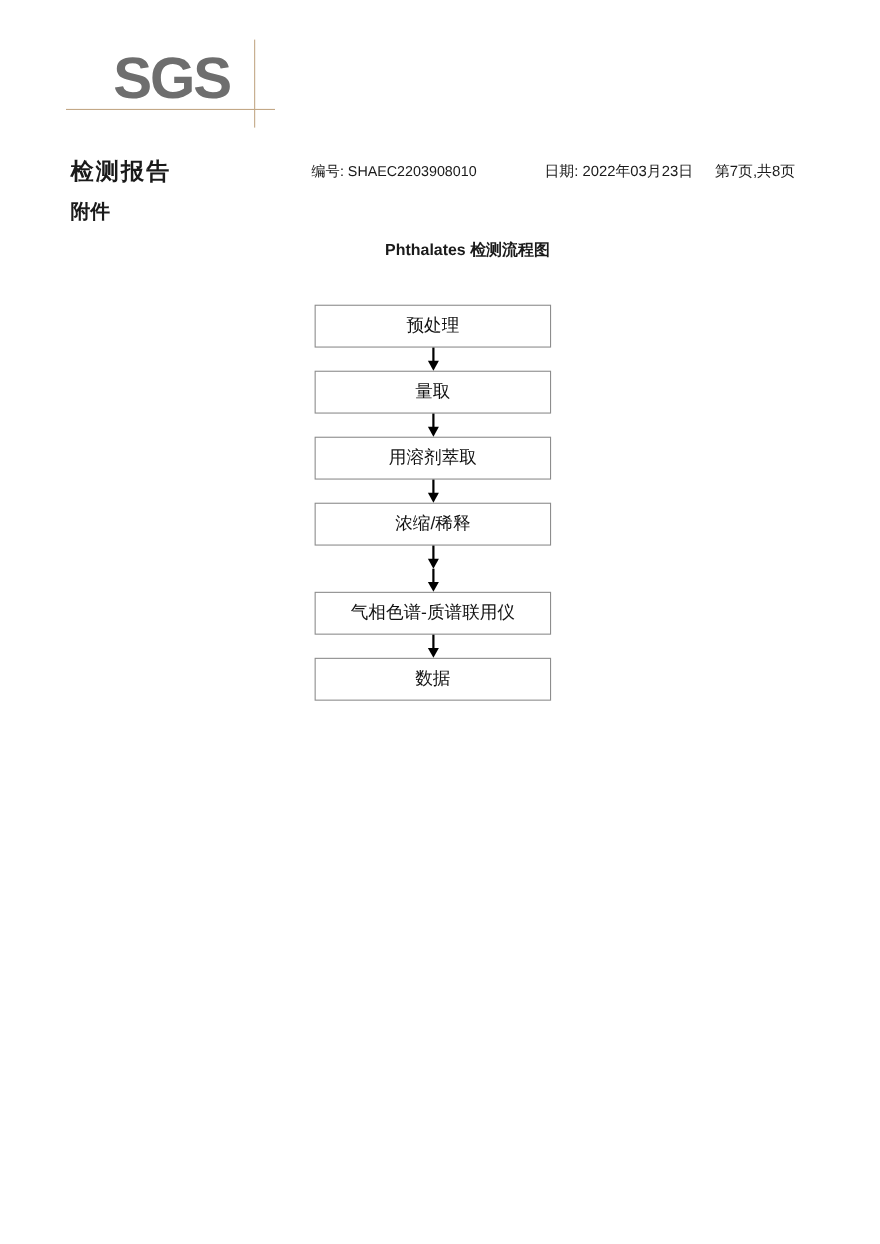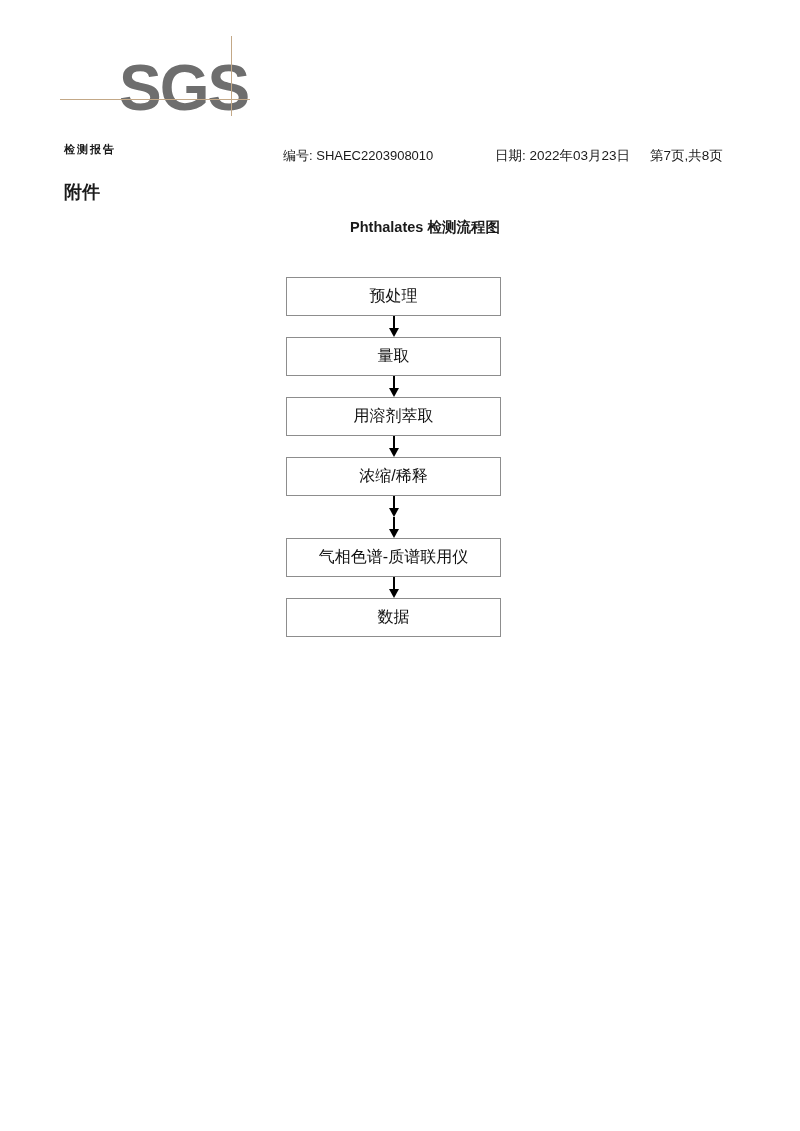--- a/index.html
+++ b/index.html
@@ -10,32 +10,32 @@
     color:#1a1a1a;
     position:relative;
     overflow:hidden;
   }
 
   
   .logo-wrap{position:absolute; left:103px; top:36px; width:140px; height:78px;}
   .logo-text{
     font-family:"Liberation Sans", sans-serif;
     font-weight:bold;
-    font-size:64px;
+    font-size:53px;
     letter-spacing:-2px;
     color:#6e6e6e;
     line-height:72px;
-    margin:16px;
+    margin:0;
   }
   .logo-vline{position:absolute; left:128px; top:0px; width:1px; height:80px; background:#c3a887;}
   .logo-hline{position:absolute; left:-43px; top:63px; width:190px; height:1px; background:#c3a887;}
 
   
   .hdr{position:absolute; left:0; top:0; width:800px; height:210px;}
-  .hdr-title{position:absolute; left:64px; top:142px; font-size:11px; font-weight:bold; letter-spacing:2px;}
+  .hdr-title{position:absolute; left:64px; top:142px; font-size:21px; font-weight:bold; letter-spacing:2px;}
   .hdr-sub{position:absolute; left:64px; top:180px; font-size:18px; font-weight:bold;}
   .hdr-no{position:absolute; left:283px; top:147px; font-size:13px;}
   .hdr-date{position:absolute; left:495px; top:147px; font-size:13.5px;}
   .hdr-page{position:absolute; left:650px; top:147px; font-size:13.5px;text-align:right;}
 
   
   .flow-title{
     position:absolute; left:0; top:218px; width:800px;
     text-align:center; font-size:14.5px; font-weight:bold;margin-left:25px;
   }

